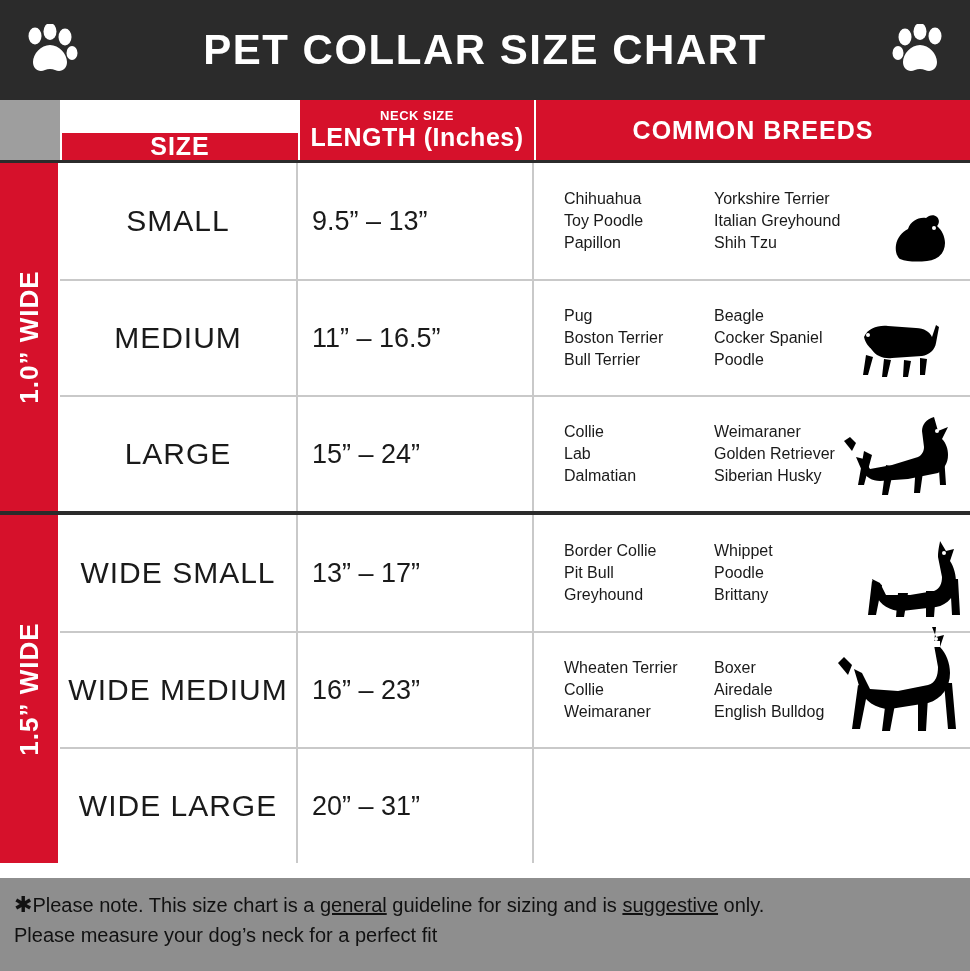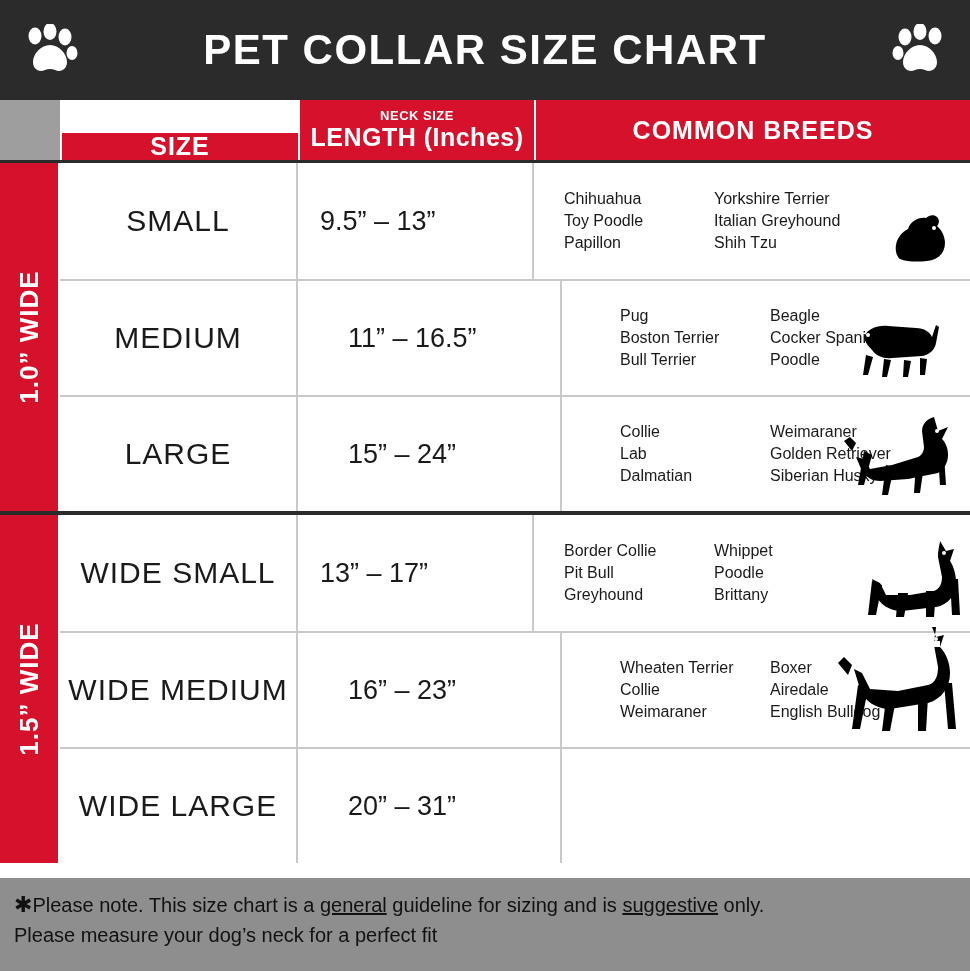--- a/index.html
+++ b/index.html
@@ -110,40 +110,40 @@
     font-weight: bold;
     letter-spacing: 1px;
   }
   .rows { flex: 1 1 auto; }
   .row {
     display: flex;
     height: 116px;
     box-sizing: border-box;
     background: #ffffff;
   }
-  .row + .row { border-top: 2px solid #c9c9c9; gap: 28px; }
+  .row + .row { border-top: 2px solid #c9c9c9; }
   .cell-size {
     flex: 0 0 238px;
     display: flex;
     flex-direction: column;
     align-items: center;
     justify-content: center;
     font-size: 30px;
     letter-spacing: 1px;
     color: #1a1a1a;
     border-right: 2px solid #c9c9c9;
     box-sizing: border-box;
     line-height: 38px;
     text-align: center;
   }
   .cell-length {
     flex: 0 0 236px;
     display: flex;
     align-items: center;
-    padding-left: 22px;
+    padding-left: 14px;
     font-size: 27px;
     color: #1a1a1a;
     border-right: 2px solid #c9c9c9;
     box-sizing: border-box;
   }
   .cell-breeds {
     flex: 1 1 auto;
     display: flex;
     align-items: center;
     position: relative;

